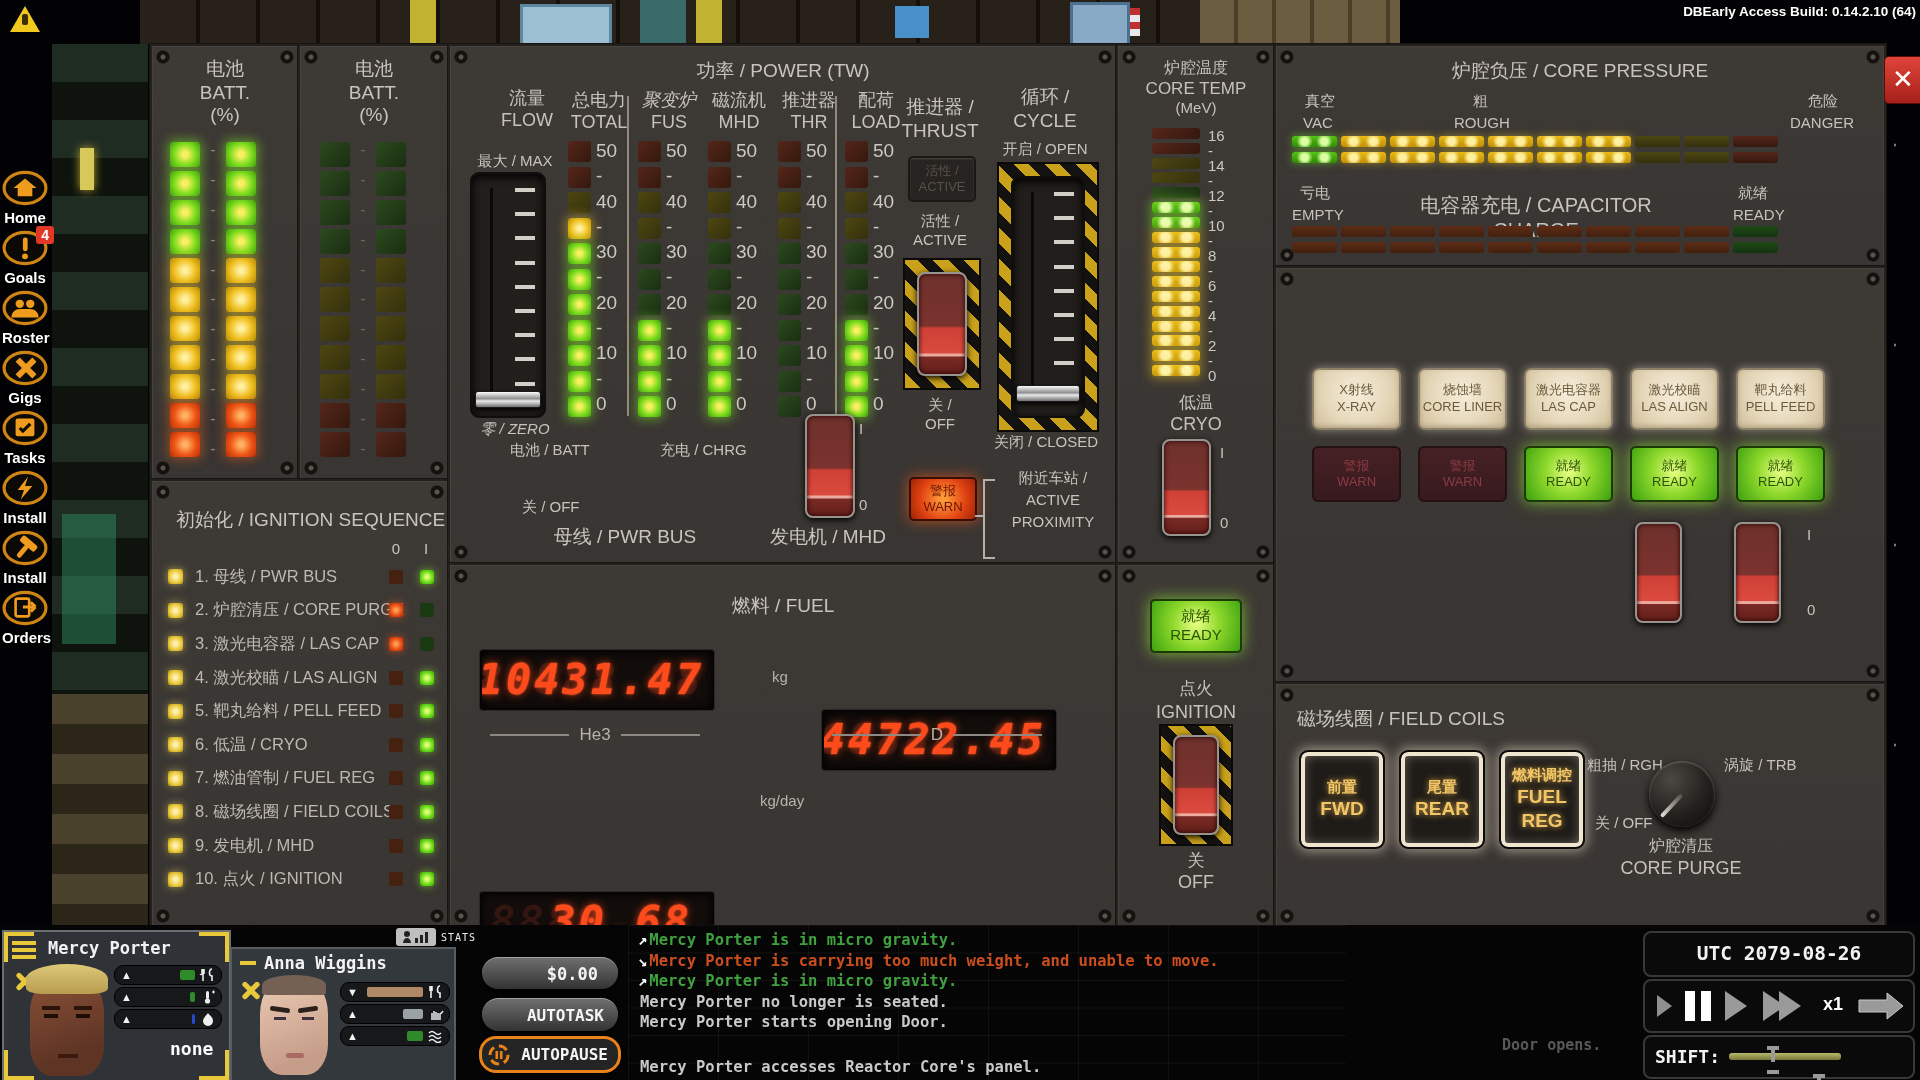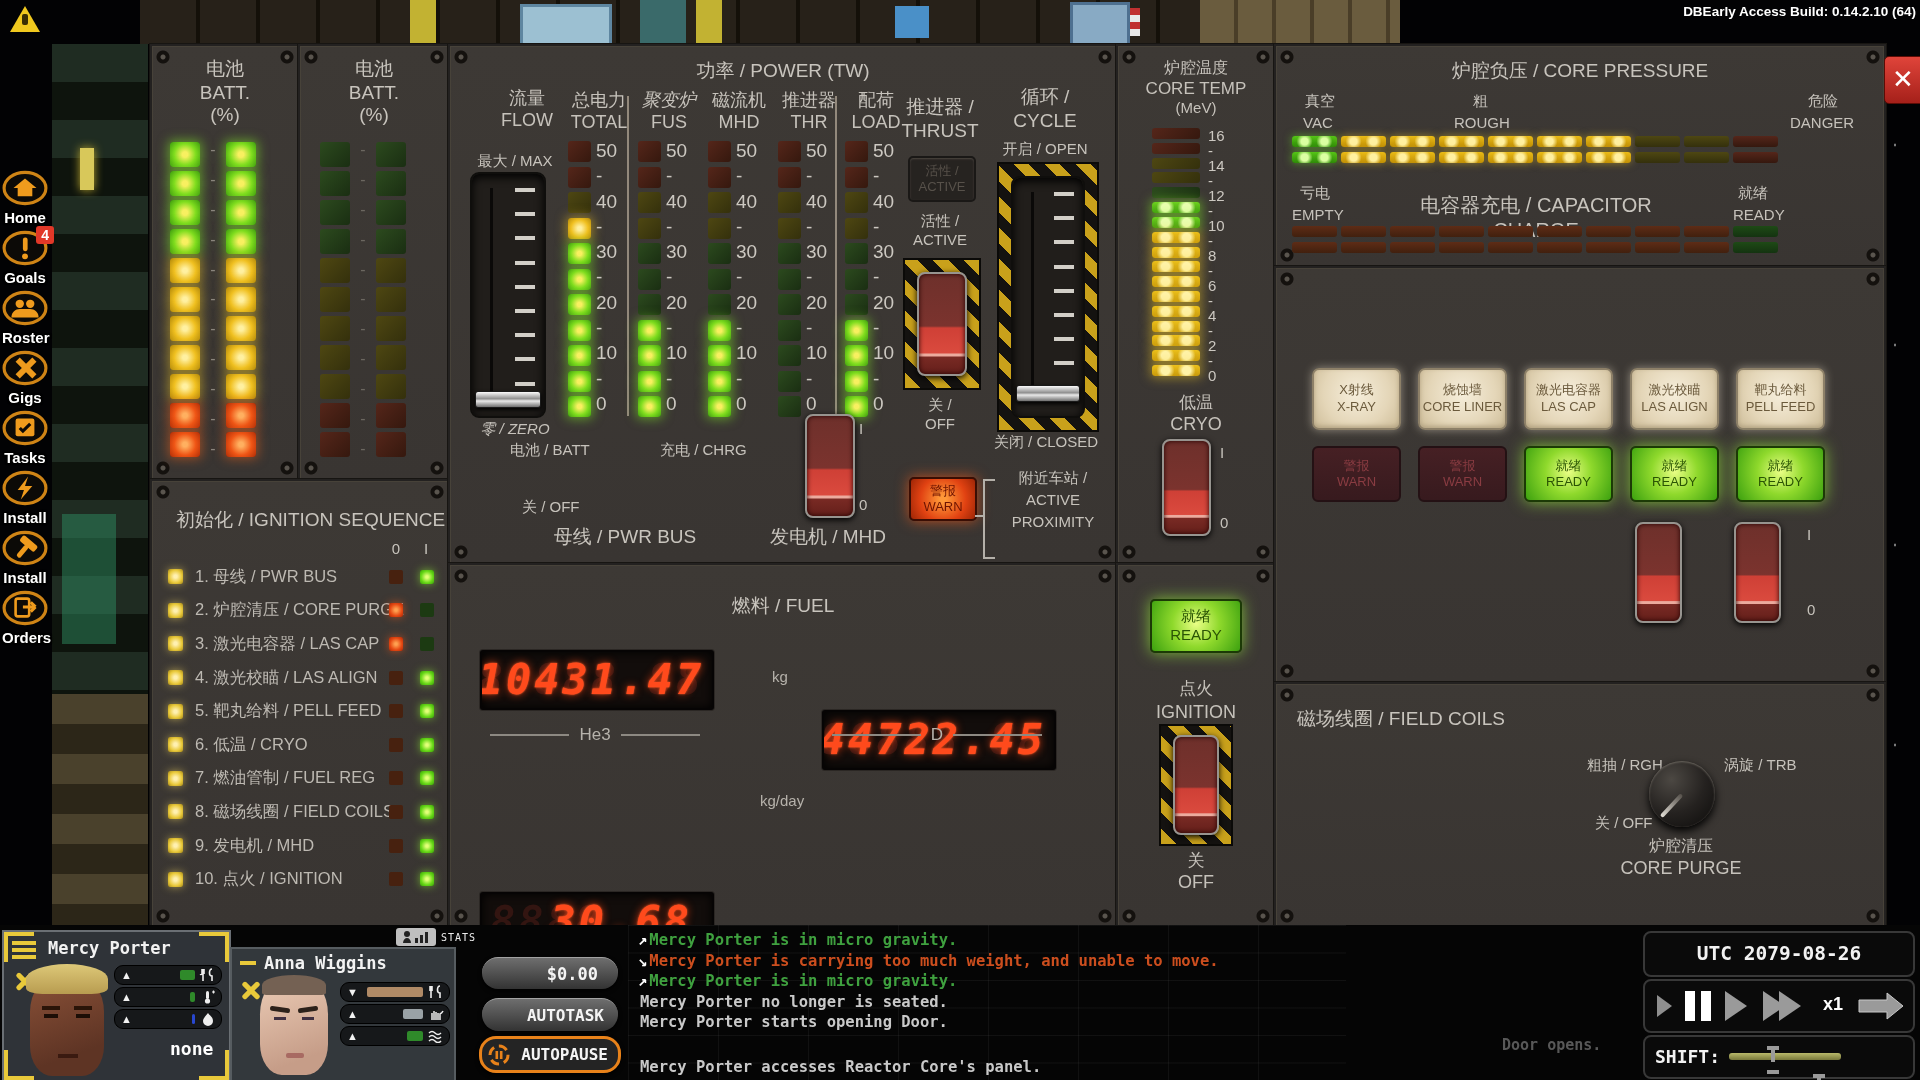--- a/index.html
+++ b/index.html
@@ -853,20 +853,40 @@
         </div>
       </div>
     <div class="rocker abs" style="left:359px;top:254px;width:43px;height:97px;"></div>
     <div class="rocker abs" style="left:458px;top:254px;width:43px;height:97px;"></div>
     <div class="abs sm" style="left:531px;top:258px;">I</div>
     <div class="abs sm" style="left:531px;top:333px;">0</div>
   </div>
 
   <div class="panel" style="left:1274px;top:682px;width:608px;height:243px;">
     <div class="ttl abs" style="left:21px;top:22px;">磁场线圈 / FIELD COILS</div>
+    <div class="abs" style="left:23px;top:66px;display:flex;gap:14px;">
+
+        <div class="btn-coil sm" style="width:82px;height:95px;">
+          <div>前置</div>
+          <div style="font-size:19px;">FWD</div>
+          <div style="font-size:19px;"></div>
+        </div>
+
+        <div class="btn-coil sm" style="width:82px;height:95px;">
+          <div>尾置</div>
+          <div style="font-size:19px;">REAR</div>
+          <div style="font-size:19px;"></div>
+        </div>
+
+        <div class="btn-coil sm" style="width:82px;height:95px;">
+          <div>燃料调控</div>
+          <div style="font-size:19px;">FUEL</div>
+          <div style="font-size:19px;">REG</div>
+        </div>
+      </div>
     <div class="abs sm" style="left:311px;top:72px;">粗抽 / RGH</div>
     <div class="abs sm" style="left:448px;top:72px;">涡旋 / TRB</div>
     <div class="knob abs" style="left:373px;top:77px;width:66px;height:66px;">
       <div class="ptr rot-sw"></div>
     </div>
     <div class="abs sm" style="left:319px;top:130px;">关 / OFF</div>
     <div class="abs ctr sm" style="left:340px;top:152px;width:130px;font-size:16px;">炉腔清压</div>
     <div class="abs ctr" style="left:330px;top:174px;width:150px;font-size:18px;">CORE PURGE</div>
   </div>
 

